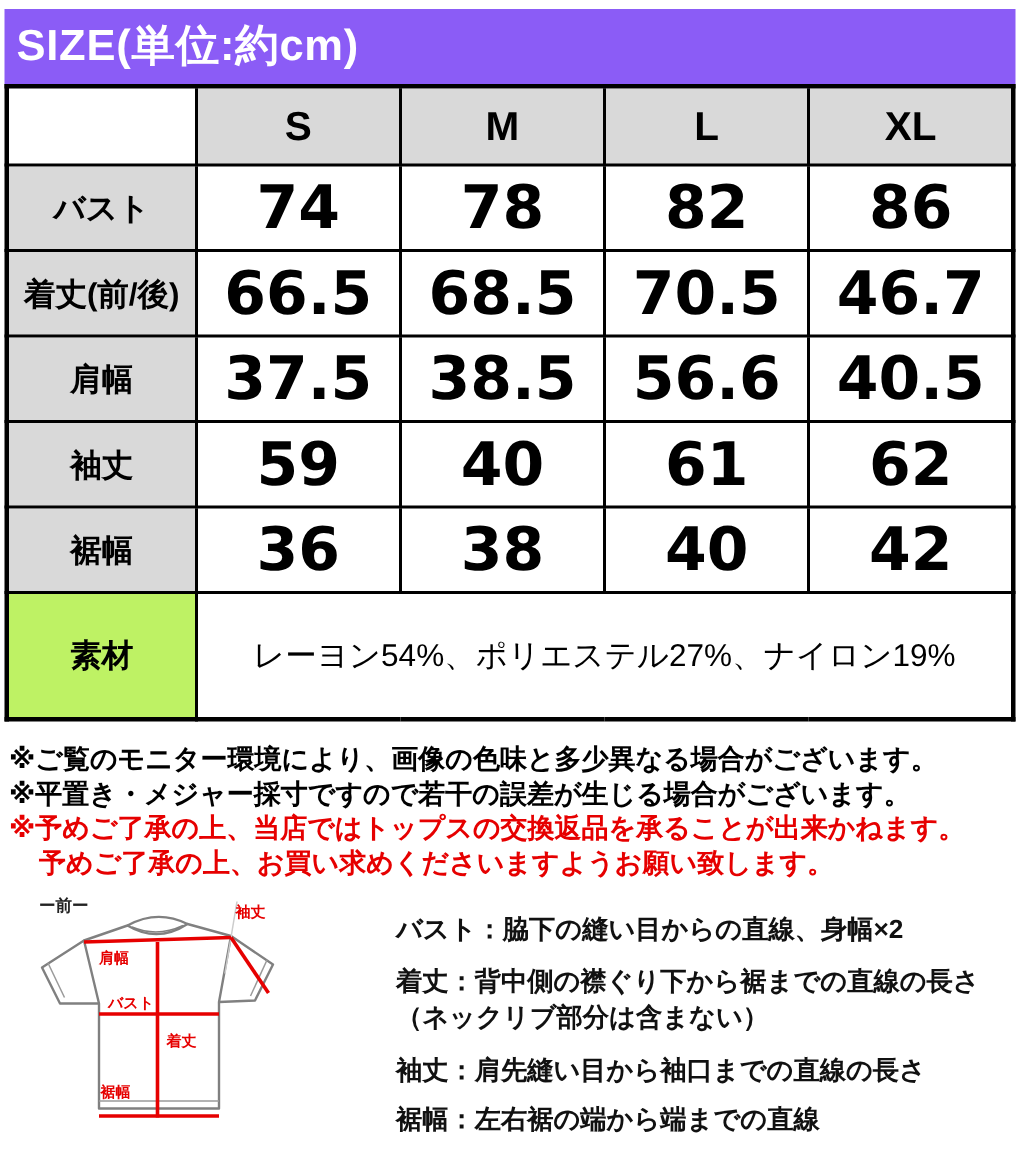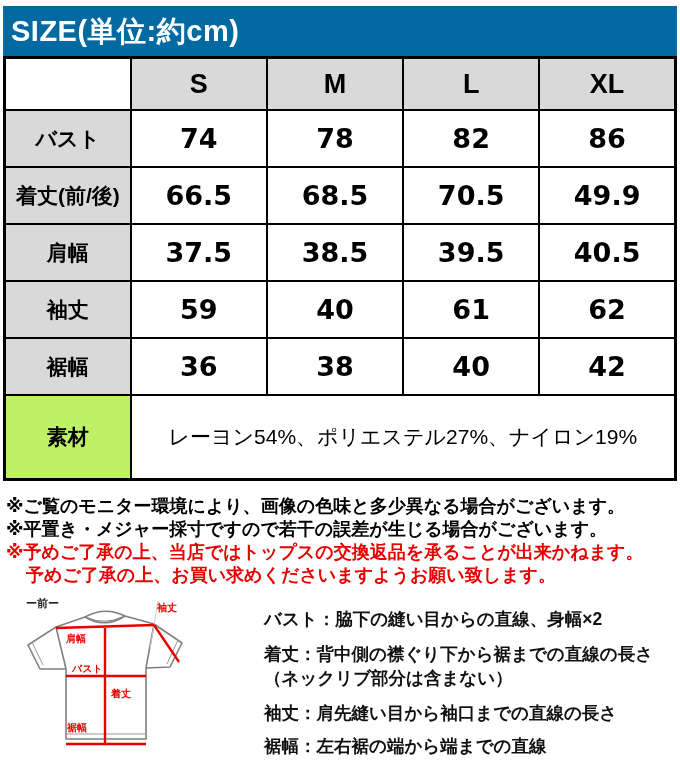--- a/index.html
+++ b/index.html
@@ -6,40 +6,40 @@
   body{
     width:680px;height:775px;box-sizing:border-box;
     background:#ffffff;
     font-family:"Liberation Sans","DejaVu Sans",sans-serif;
     color:#000;
     padding-top:6px;
     overflow:hidden;
   }
   .table-wrap{margin:0 3px;}
   .title-bar{
-    background:#0369a1;color:#ffffff;
+    background:#8b5cf6;color:#ffffff;
     height:50px;line-height:50px;
     font-size:29px;font-weight:bold;
     padding-left:8px;letter-spacing:0.5px;
   }
   table.size-table{
     border-collapse:collapse;table-layout:fixed;
     width:674px;border:3px solid #000;
   }
   table.size-table th,table.size-table td{
     border:2px solid #000;text-align:center;vertical-align:middle;
     overflow:hidden;
   }
   col.c-label{width:126px;}
   col.c-size{width:136px;}
   tr.head-row th{height:48px;background:#d9d9d9;font-size:27px;font-weight:600;}
   tr.head-row th.corner{background:#ffffff;}
   tr.data-row{height:57px;}
   tr.data-row th{background:#d9d9d9;font-size:21px;font-weight:bold;}
-  tr.data-row td{background:#ffffff;font-size:27px;font-weight:600;font-family:"DejaVu Sans","Liberation Sans",sans-serif;border-radius:21px;}
+  tr.data-row td{background:#ffffff;font-size:40px;font-weight:600;font-family:"DejaVu Sans","Liberation Sans",sans-serif;border-radius:21px;}
   tr.material-row{height:84px;}
   tr.material-row th{background:#bef264;font-size:21px;font-weight:bold;}
   tr.material-row td{background:#ffffff;font-size:21px;font-weight:normal;}
   .notes{margin:14px 4px 0 6px;font-size:18px;font-weight:bold;line-height:23px;}
   .note-line{white-space:nowrap;}
   .note-line.red{color:#e60000;}
   .note-line.indent{padding-left:20px;}
   .bottom{display:flex;margin-top:4px;}
   .diagram{width:258px;flex:0 0 258px;}
   .descriptions{margin-left:6px;margin-top:16px;font-size:17.5px;font-weight:bold;color:#111;}
@@ -75,27 +75,27 @@
       <td>74</td>
       <td>78</td>
       <td>82</td>
       <td>86</td>
     </tr>
     <tr class="data-row">
       <th>着丈(前/後)</th>
       <td>66.5</td>
       <td>68.5</td>
       <td>70.5</td>
-      <td>49.9</td>
+      <td>46.7</td>
     </tr>
     <tr class="data-row">
       <th>肩幅</th>
       <td>37.5</td>
       <td>38.5</td>
-      <td>39.5</td>
+      <td>56.6</td>
       <td>40.5</td>
     </tr>
     <tr class="data-row">
       <th>袖丈</th>
       <td>59</td>
       <td>40</td>
       <td>61</td>
       <td>62</td>
     </tr>
     <tr class="data-row">

